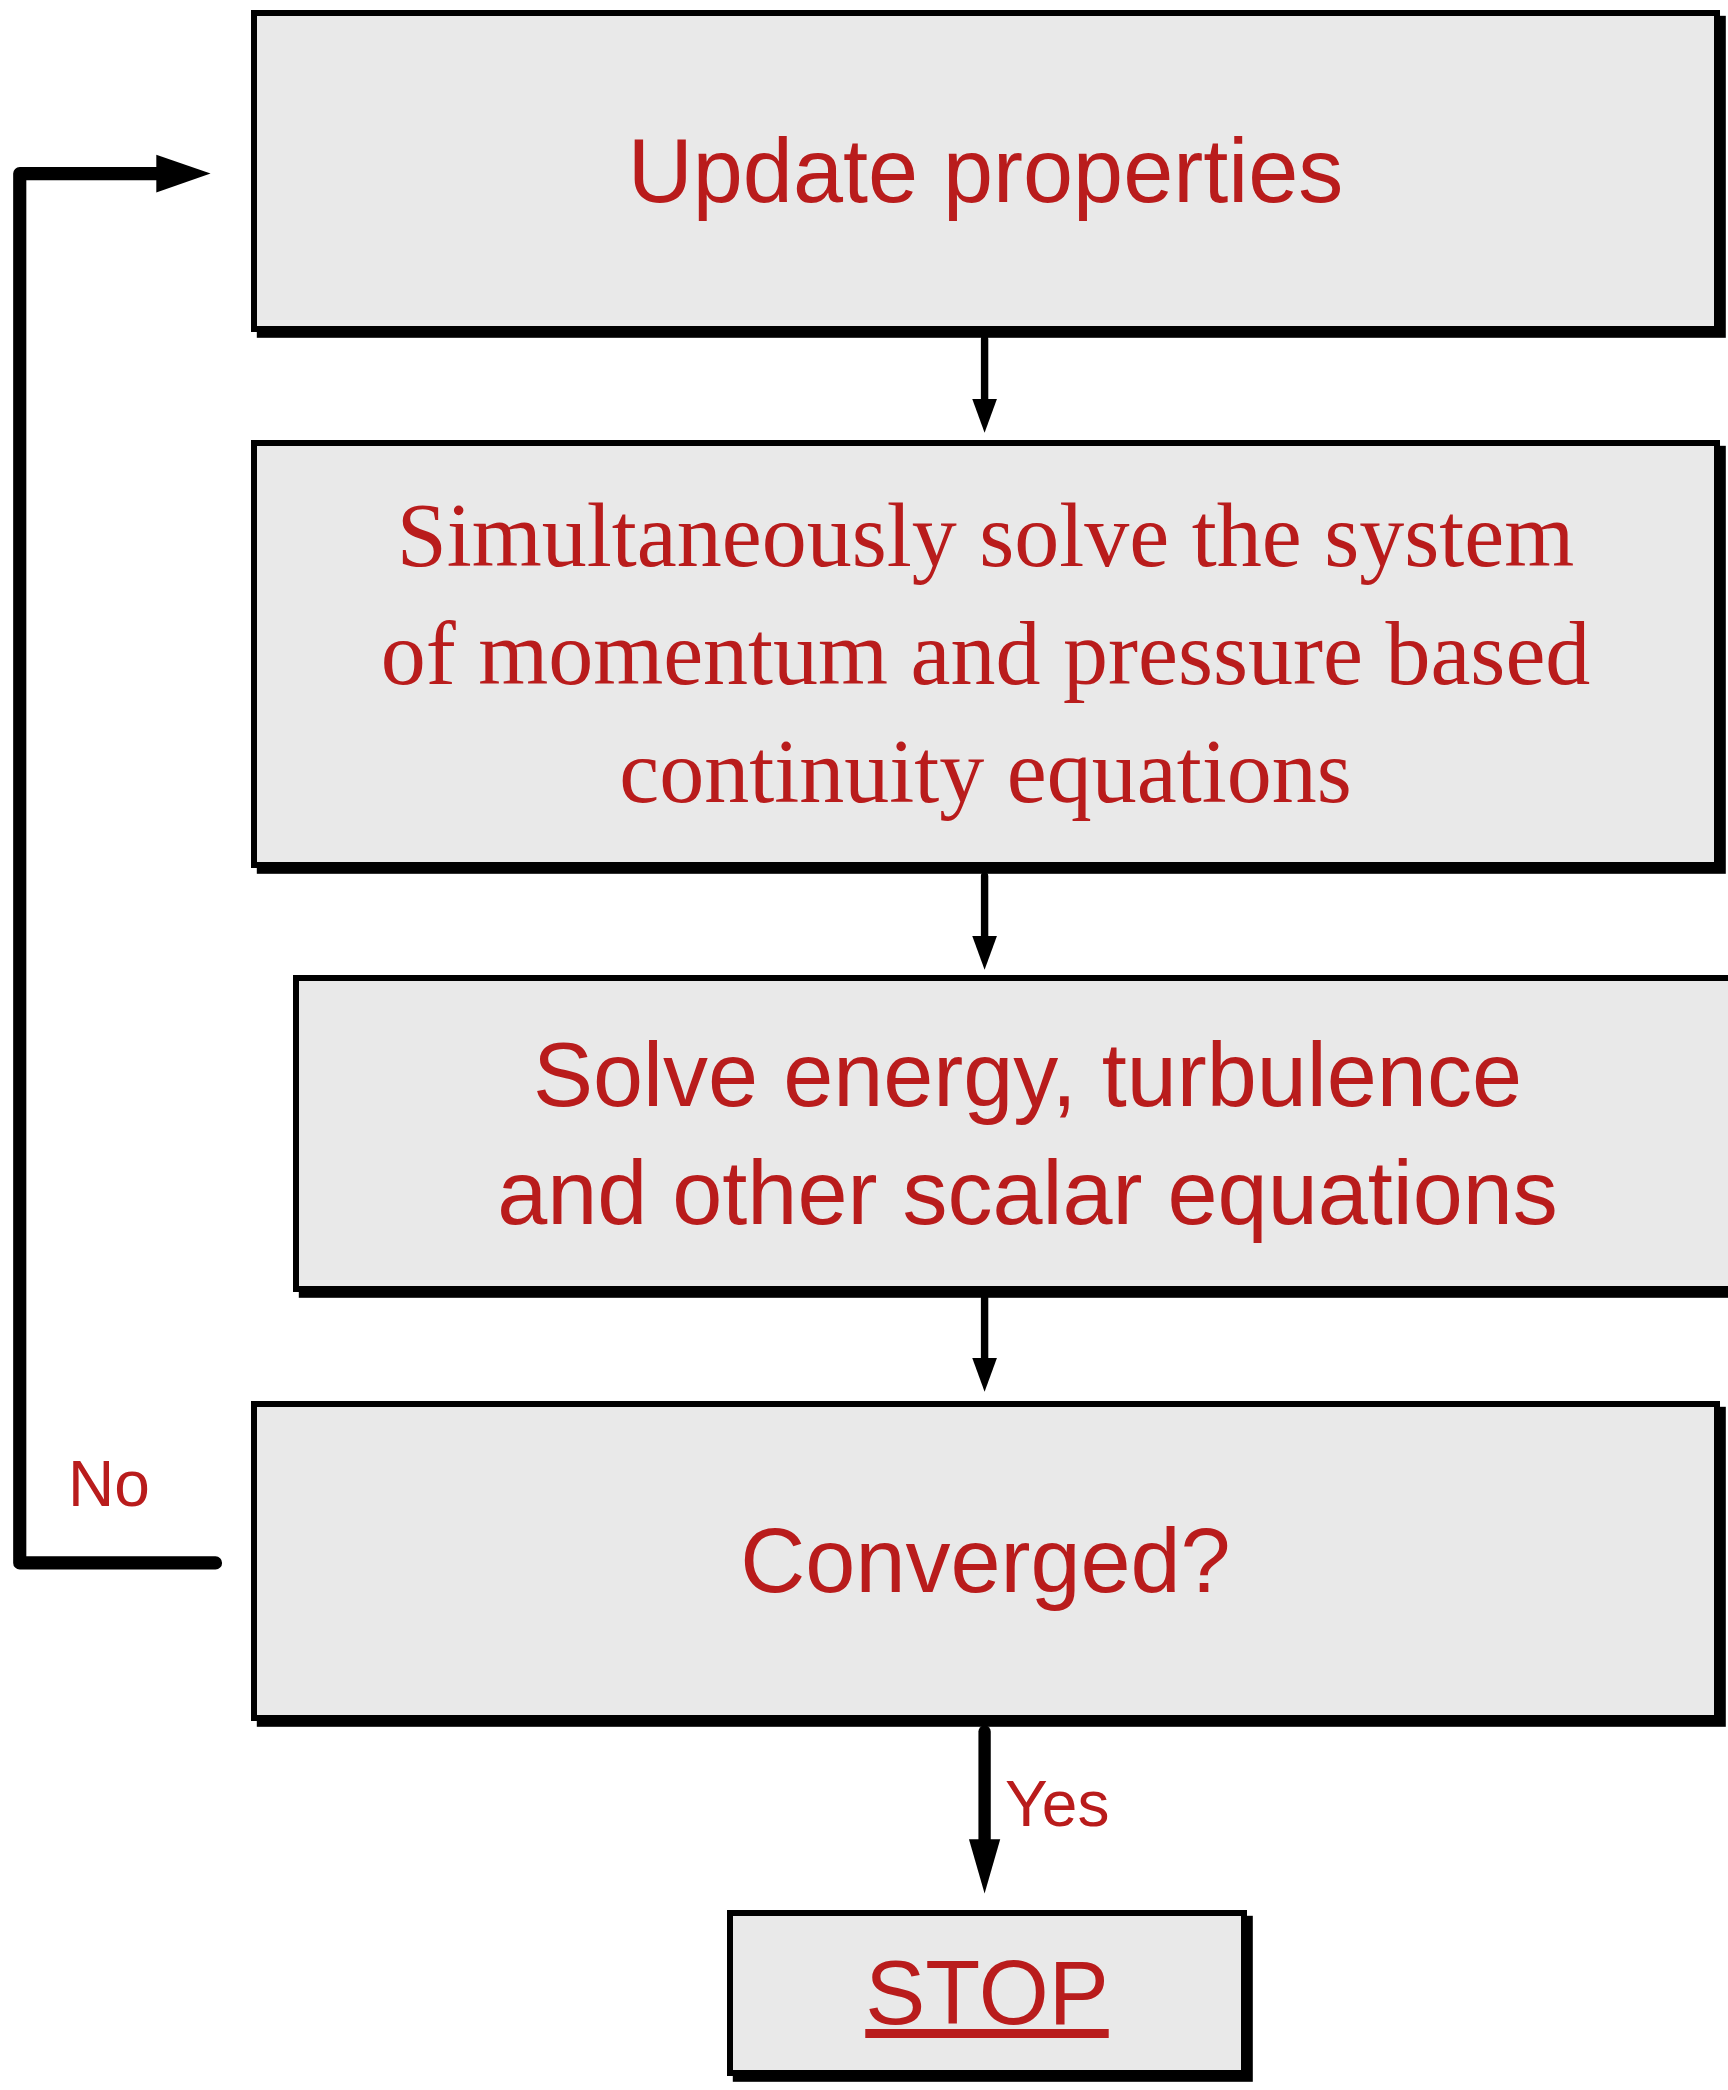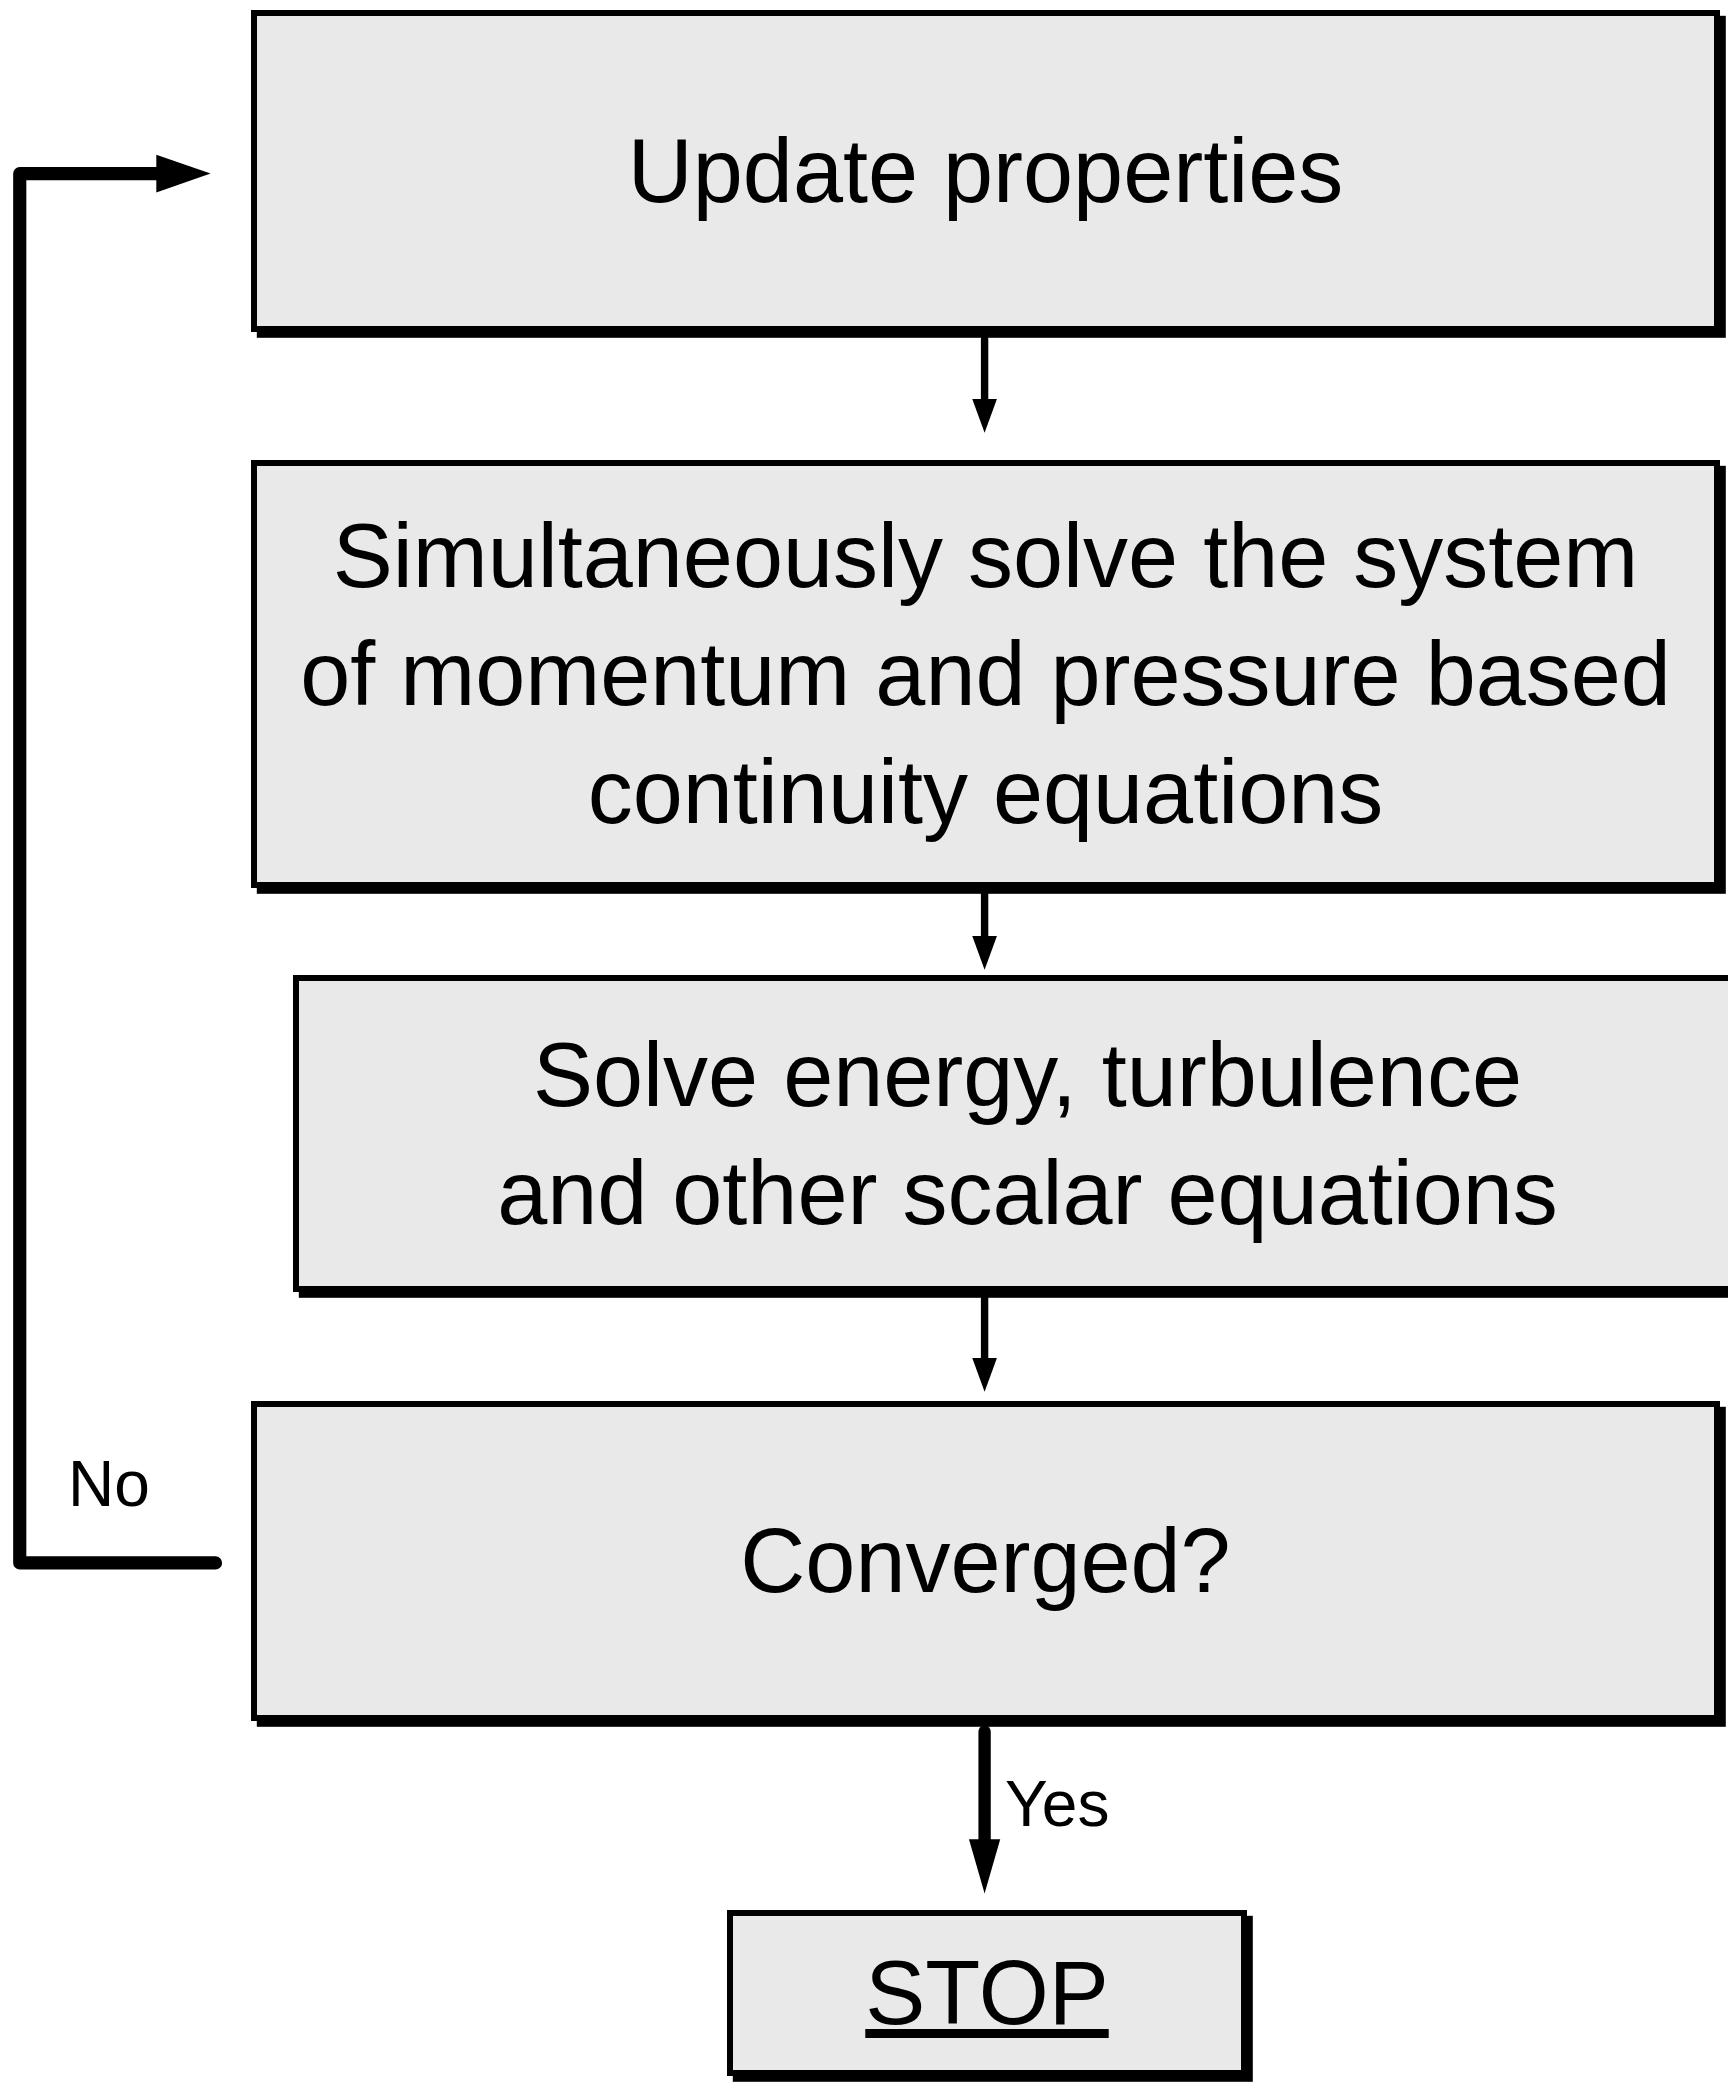--- a/index.html
+++ b/index.html
@@ -6,21 +6,21 @@
     margin: 0;
     padding: 0;
     background: #ffffff;
   }
   .canvas {
     position: relative;
     width: 1729px;
     height: 2091px;
     background: #ffffff;
     font-family: "Liberation Sans", "DejaVu Sans", sans-serif;
-    color: #000000;
+    color: #b91c1c;
     overflow: hidden;
   }
   .connectors {
     position: absolute;
     left: 0;
     top: 0;
     width: 1729px;
     height: 2091px;
   }
   .flow-box {
@@ -34,21 +34,21 @@
     justify-content: center;
     text-align: center;
   }
   .box-label {
     font-size: 90px;
     line-height: 118px;
     white-space: pre-line;
     letter-spacing: 0;
   }
   .b1 { left: 251px; top: 10px;   width: 1469px; height: 322px; }
-  .b2 { left: 251px; top: 460px;  width: 1469px; height: 428px; }
+  .b2 { left: 251px; top: 440px;  width: 1469px; height: 428px; font-family: Liberation Serif, serif; }
   .b3 { left: 251px; top: 975px; width: 1469px; height: 317px; margin-left: 42px; }
   .b4 { left: 251px; top: 1401px; width: 1469px; height: 320px; align-items: center; }
   .b5 { left: 727px; top: 1910px; width: 520px;  height: 166px; text-decoration: underline; }
   .edge-label {
     position: absolute;
     font-size: 64px;
     line-height: 1;
     white-space: nowrap;
   }
   .edge-label.no  { left: 68px;   top: 1452px; }

